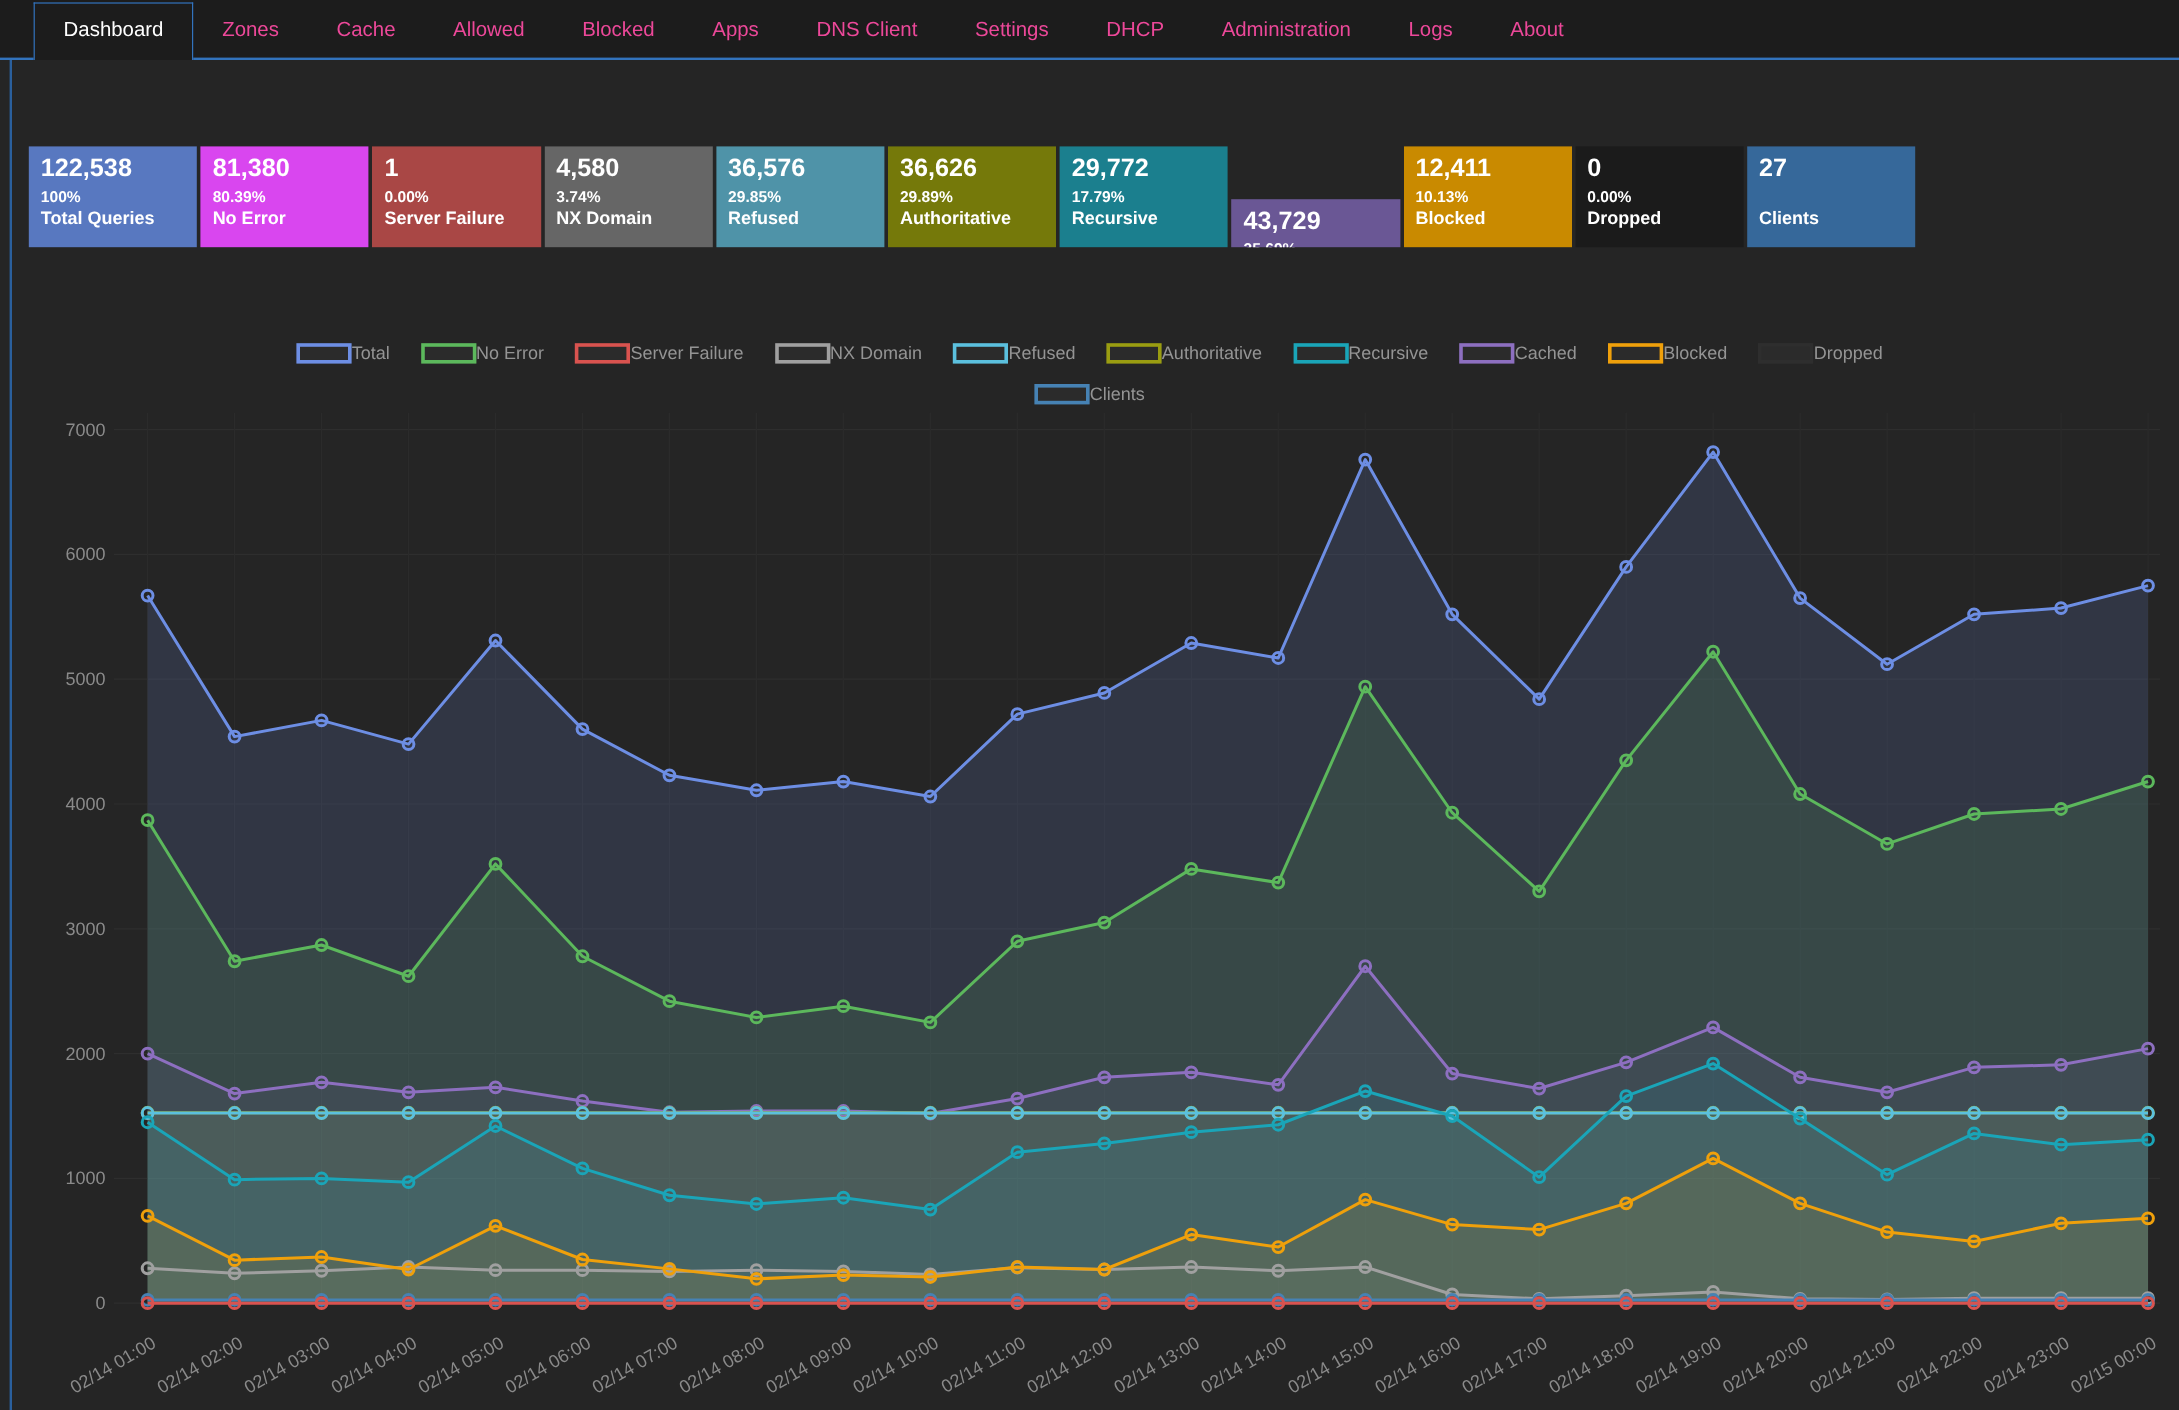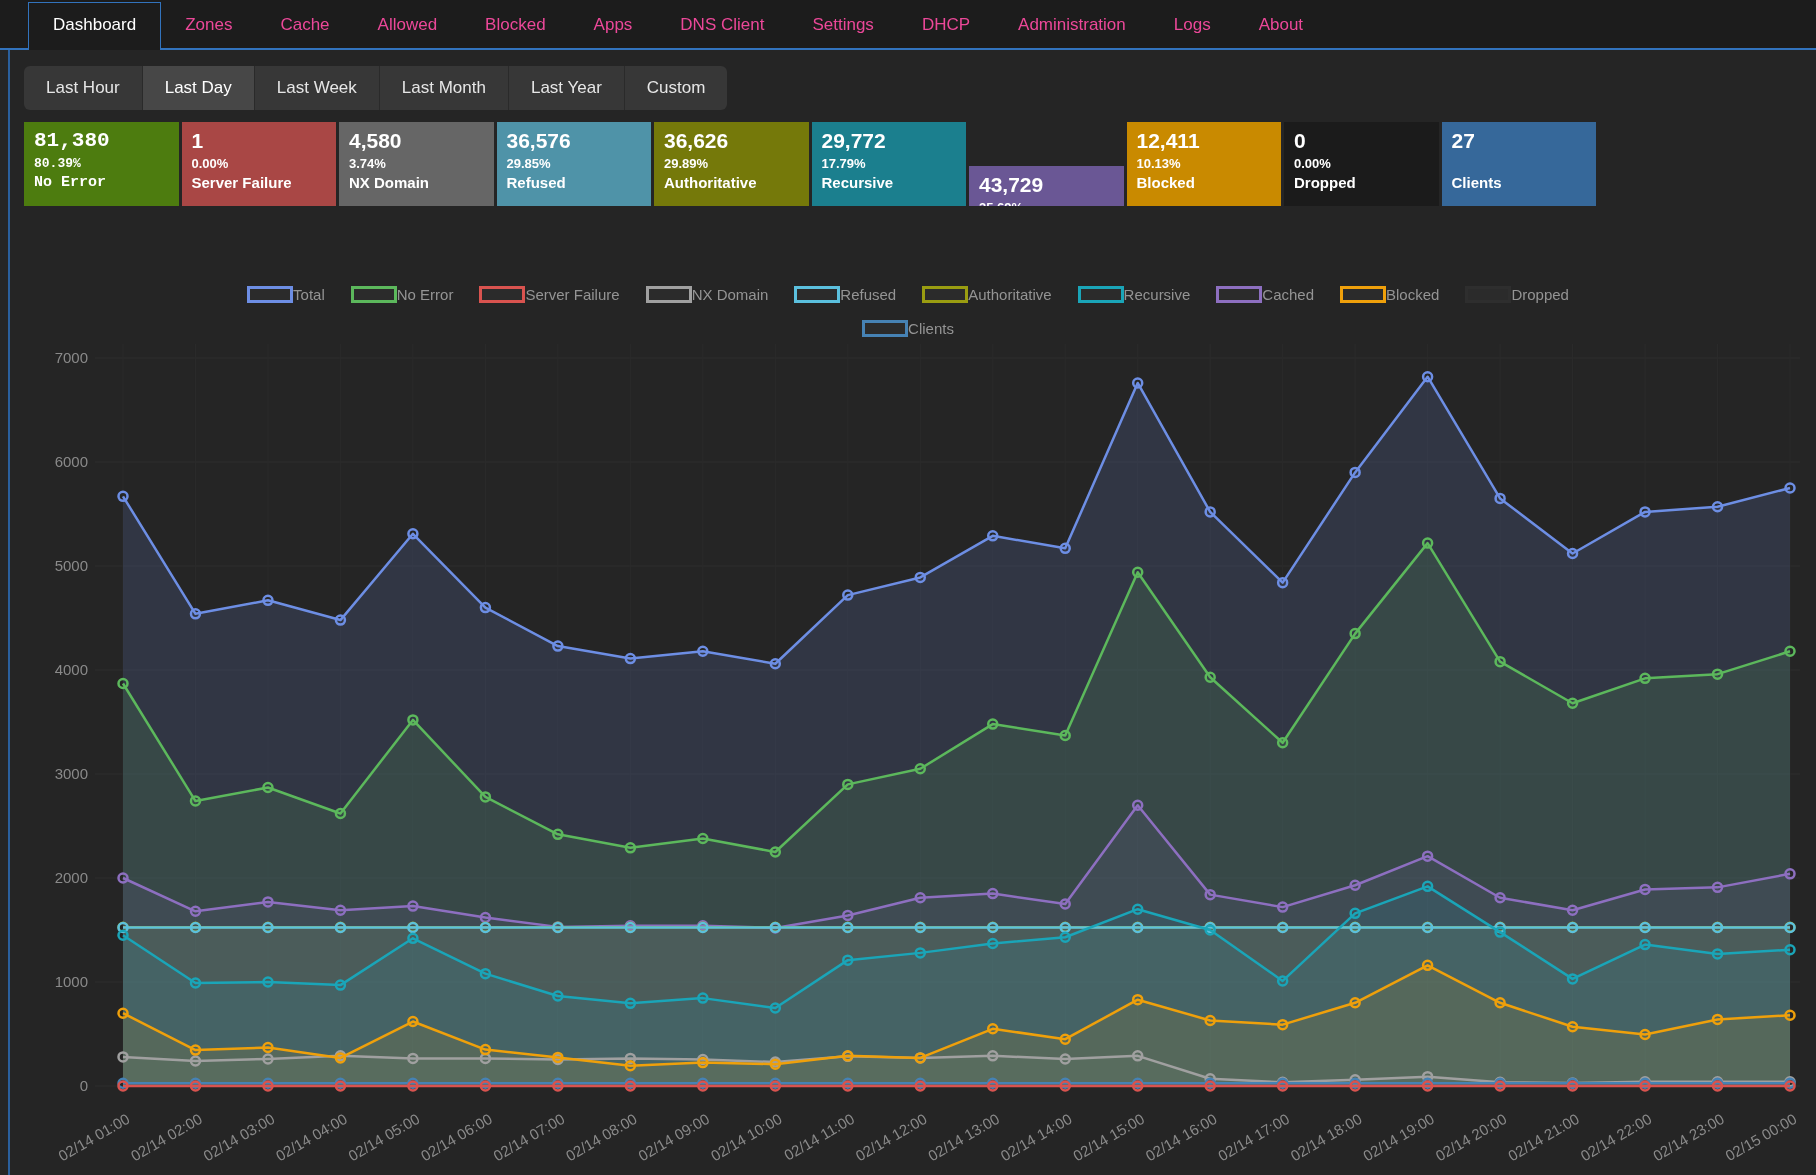--- a/index.html
+++ b/index.html
@@ -54,31 +54,28 @@
       <div class="nav-tab">Blocked</div>
       <div class="nav-tab">Apps</div>
       <div class="nav-tab">DNS Client</div>
       <div class="nav-tab">Settings</div>
       <div class="nav-tab">DHCP</div>
       <div class="nav-tab">Administration</div>
       <div class="nav-tab">Logs</div>
       <div class="nav-tab">About</div>
     </div>
 
-  <div class="btn-group">
-      <div class="tr-btn">Last Hour</div>
-      <div class="tr-btn active">Last Day</div>
-      <div class="tr-btn">Last Week</div>
-      <div class="tr-btn">Last Month</div>
-      <div class="tr-btn">Last Year</div>
-      <div class="tr-btn">Custom</div>
-    </div>
 
   <div class="cards">
-      <div class="card" style="background: #4d7c0f; font-family: Liberation Mono, monospace;">
+      <div class="card" style="background: rgb(88, 120, 192);">
+        <div class="card-value">122,538</div>
+        <div class="card-pct">100%</div>
+        <div class="card-label">Total Queries</div>
+      </div>
+      <div class="card" style="background: #d946ef;">
         <div class="card-value">81,380</div>
         <div class="card-pct">80.39%</div>
         <div class="card-label">No Error</div>
       </div>
       <div class="card" style="background: rgb(169, 71, 69);">
         <div class="card-value">1</div>
         <div class="card-pct">0.00%</div>
         <div class="card-label">Server Failure</div>
       </div>
       <div class="card" style="background: rgb(102, 102, 102);">

